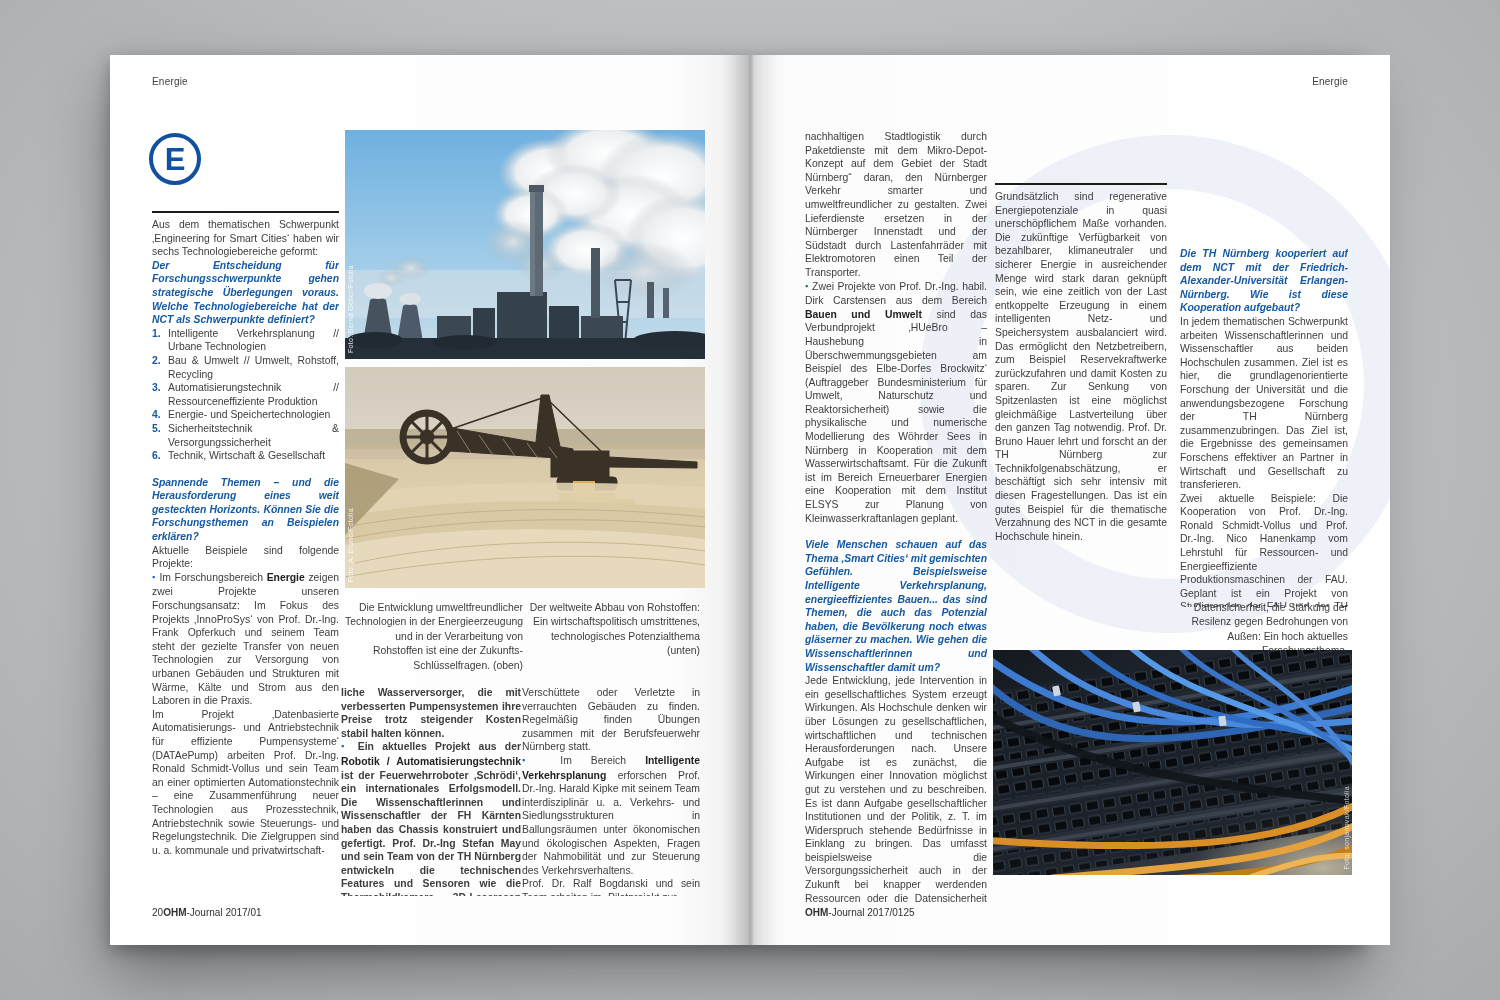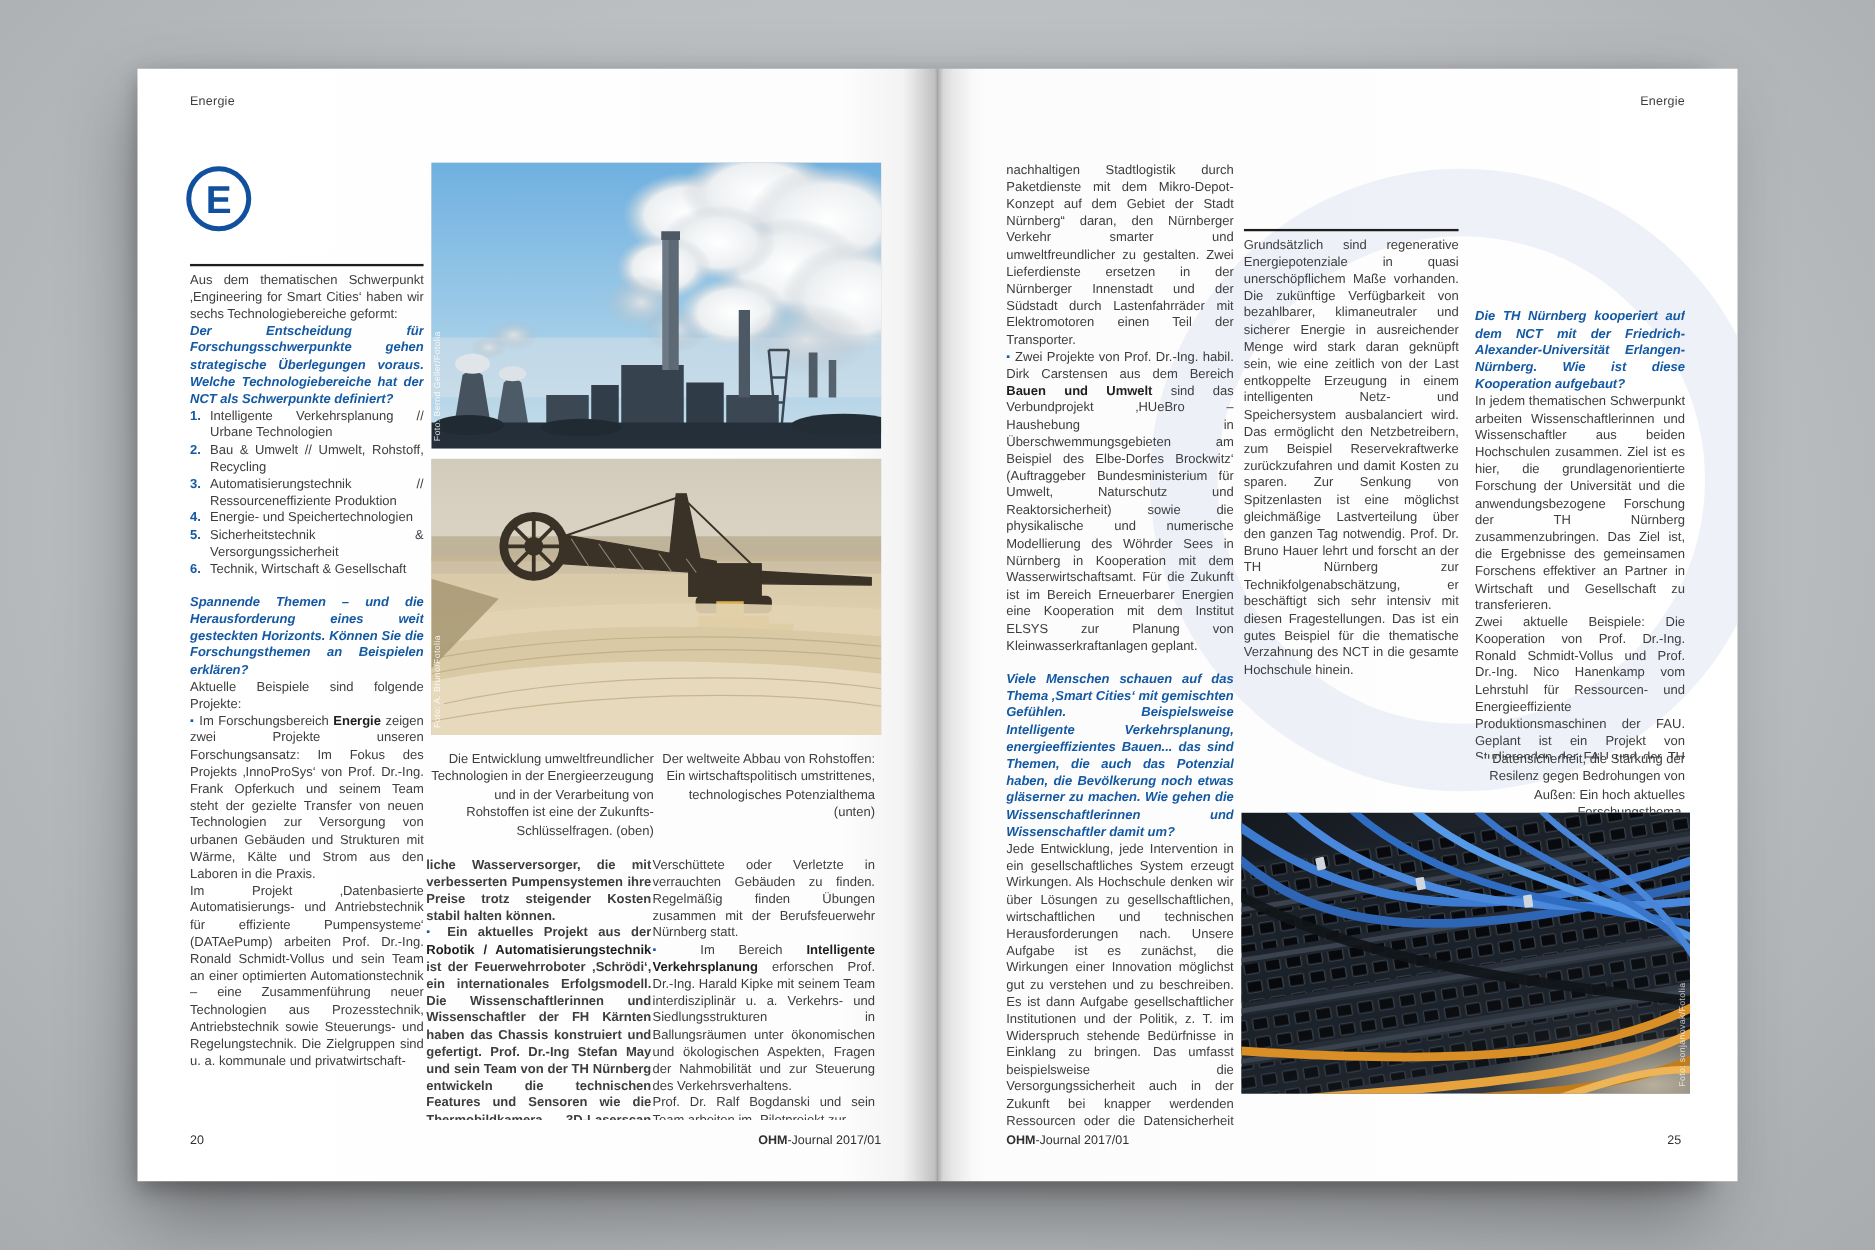--- a/index.html
+++ b/index.html
@@ -42,21 +42,21 @@
     position:absolute;bottom:6px;font-size:7px;letter-spacing:.3px;color:rgba(255,255,255,.85);
     writing-mode:vertical-rl;transform:rotate(180deg);
   }
   .creditL{left:2px;}
   .creditR{right:2px;color:rgba(255,255,255,.7);}
   .ring{
     position:absolute;left:170px;top:80px;width:390px;height:390px;border-radius:50%;
     border:54px solid #e0e6f2;opacity:.55;z-index:0;
   }
   .z{z-index:1;}
-  .ftr{position:absolute;top:852px;font-size:10px;color:#303030;display:flex;justify-content:space-between;}
+  .ftr{position:absolute;top:852px;font-size:10px;color:#303030;display:flex;justify-content:flex-start;}
   .ftrL{left:42px;width:553px;}
   .ftrR{left:55px;width:540px;}
 </style>
 </head>
 <body>
 
 <div class="spread">
 
   <div class="page pageL">
     <div class="hdr hdrL">Energie</div>

